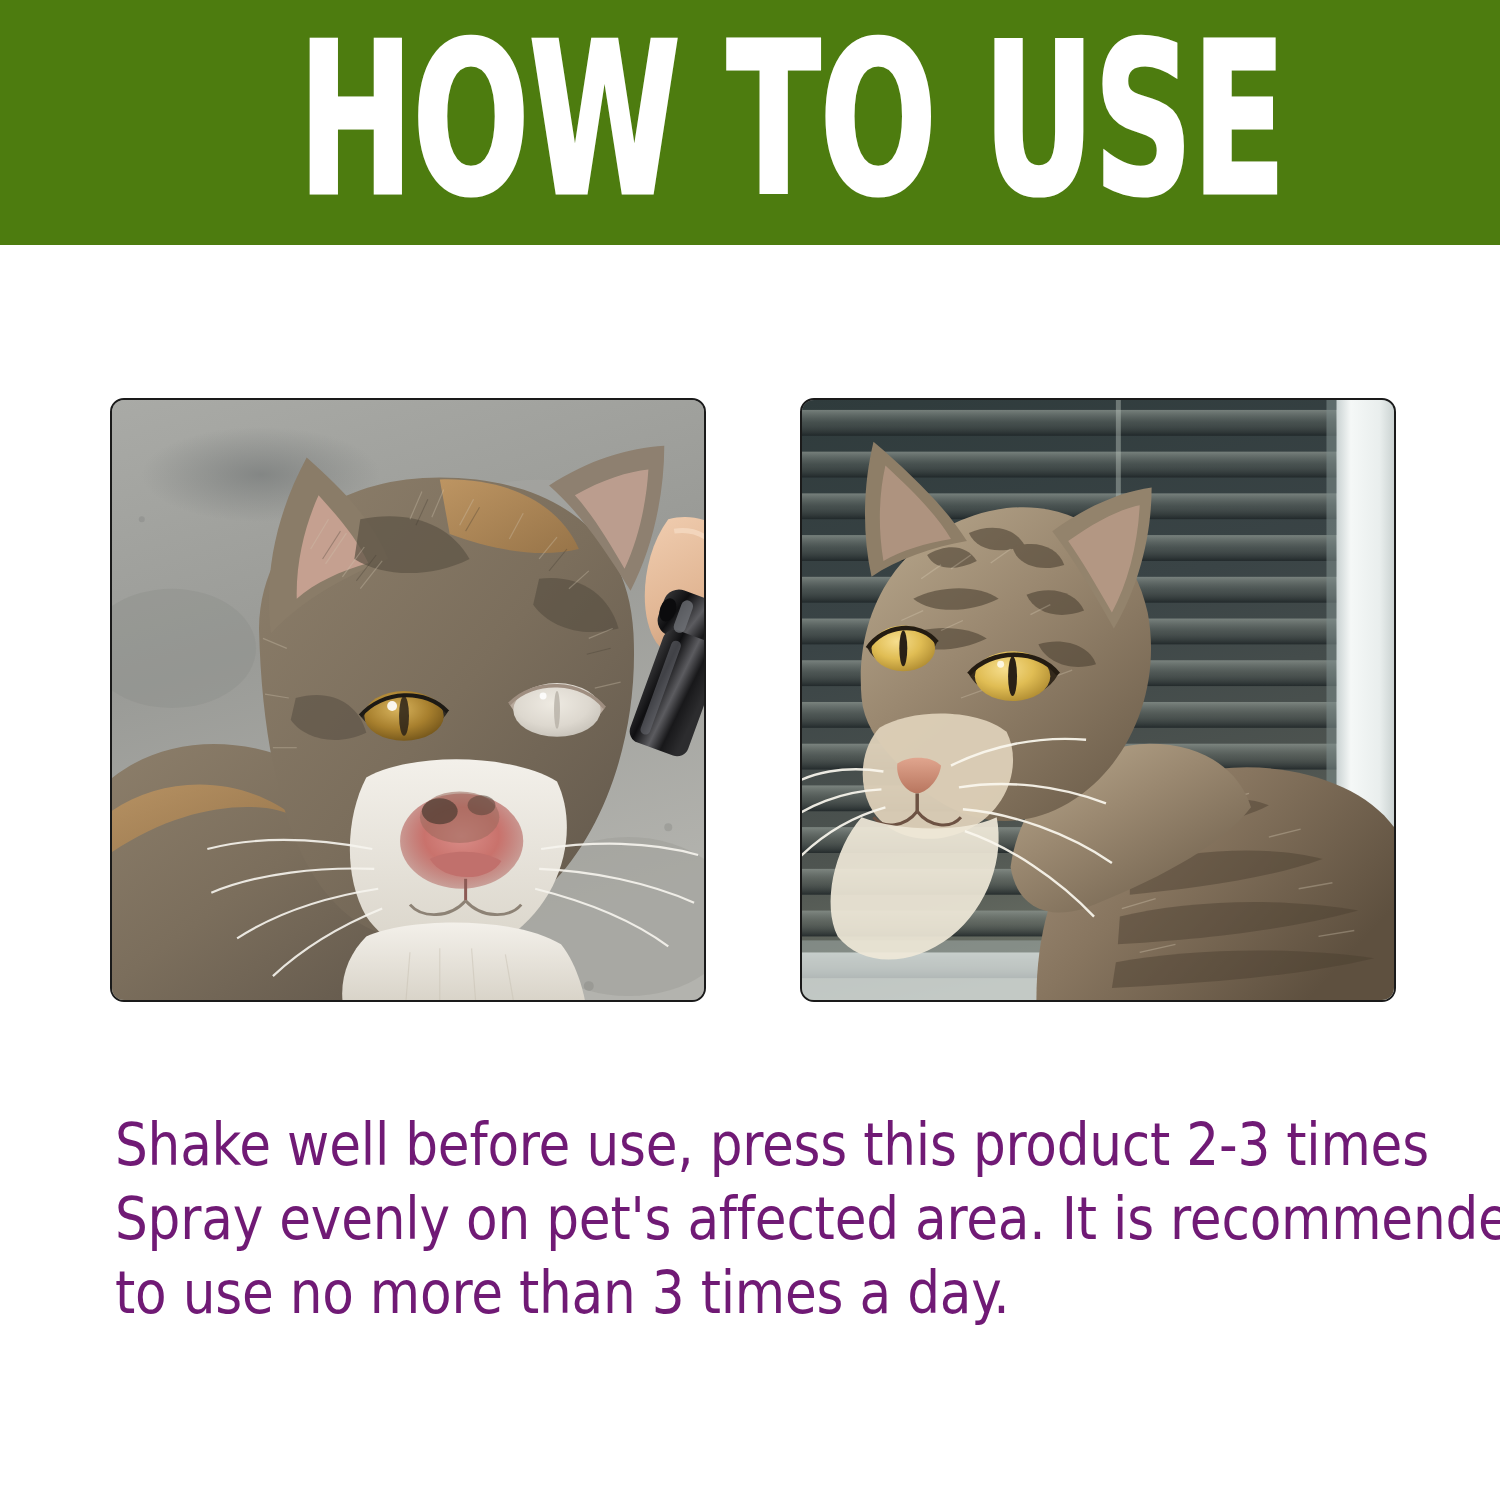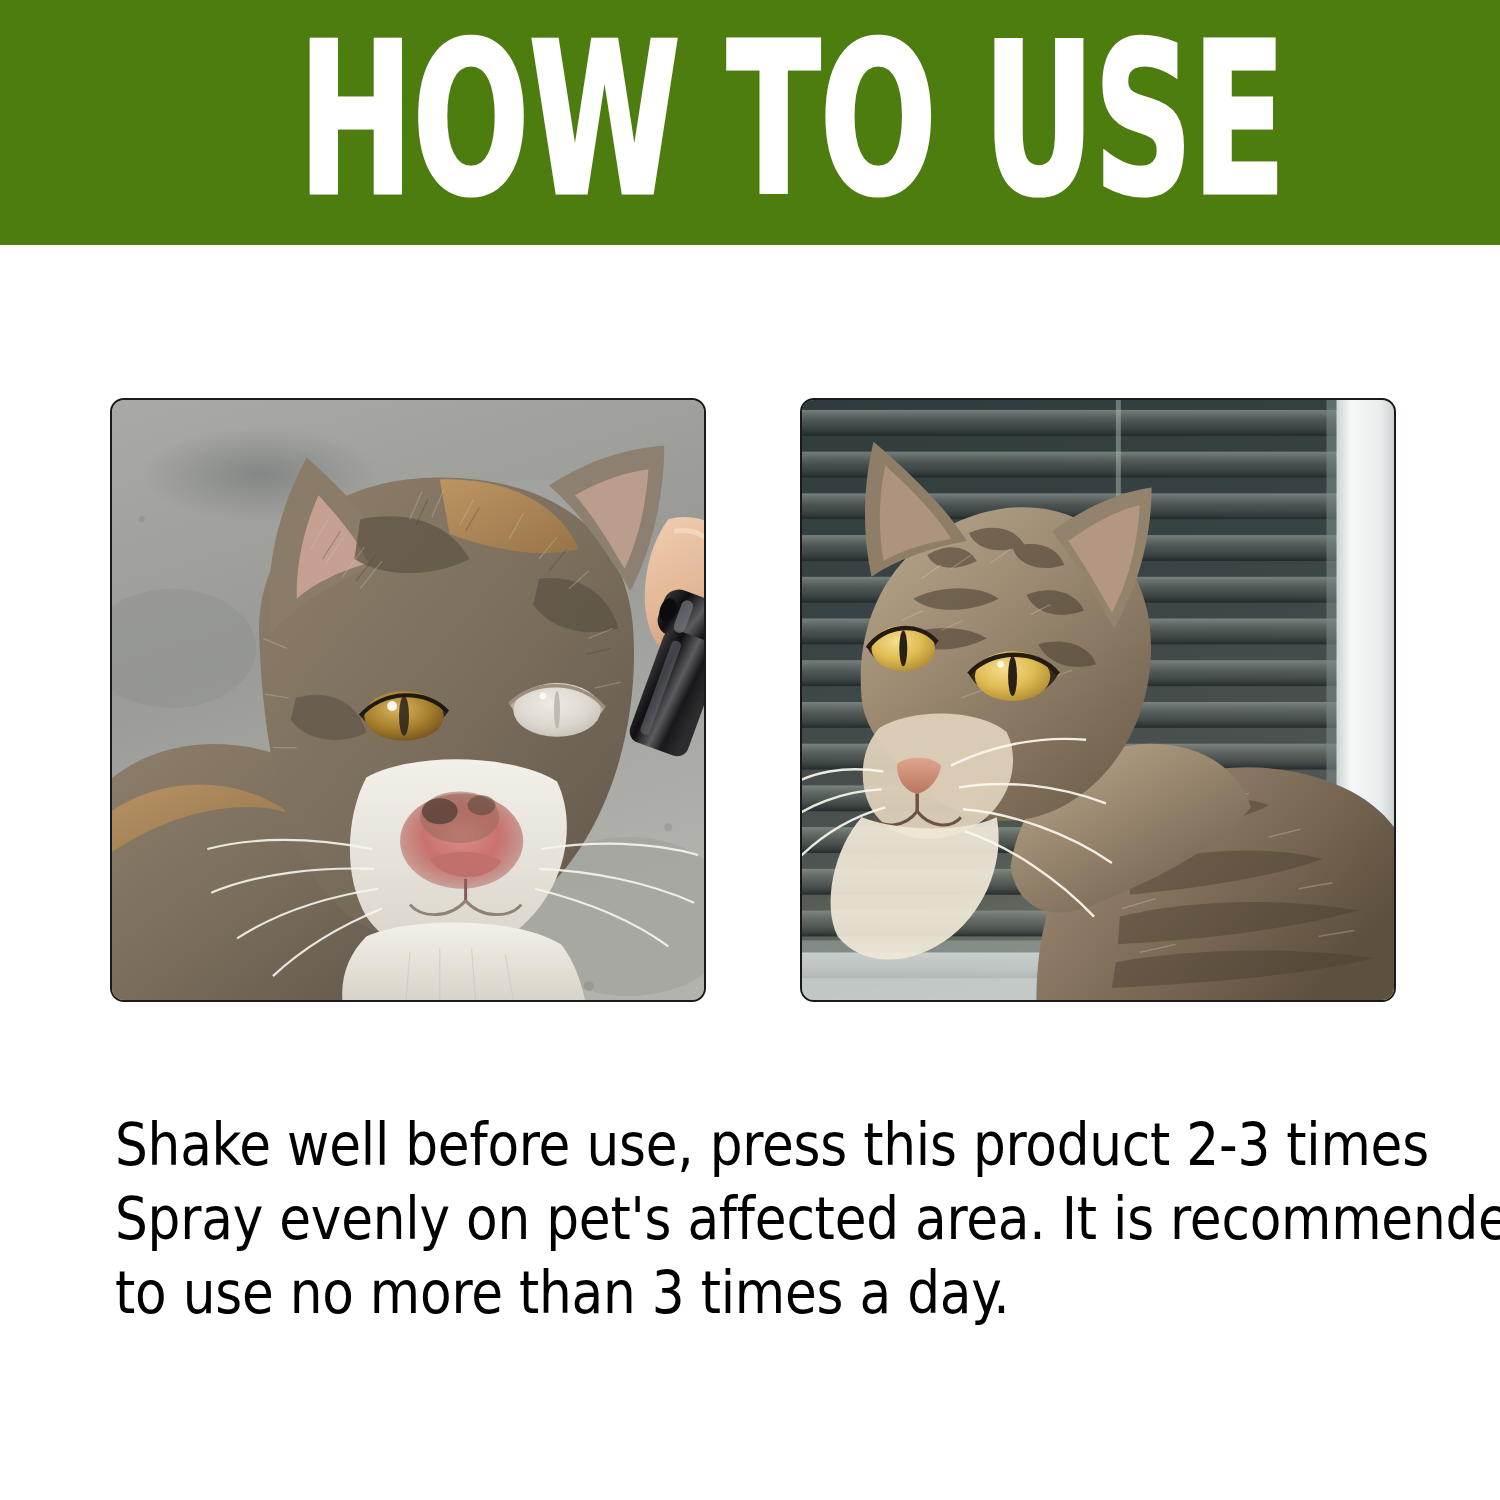--- a/index.html
+++ b/index.html
@@ -67,21 +67,21 @@
     width: 100%;
     height: 100%;
   }
 
   
   .instructions {
     position: absolute;
     left: 115px;
     top: 1108px;
     width: 1320px;
-    color: #000000;
+    color: #701a75;
     font-family: "Liberation Sans Narrow", "DejaVu Sans Condensed", "Liberation Sans", sans-serif;
     font-size: 58px;
     line-height: 74px;
     font-weight: 400;
     letter-spacing: -0.2px;
   }
   .instructions .line {
     white-space: nowrap;
     display: block;
     transform: scaleX(0.99);

